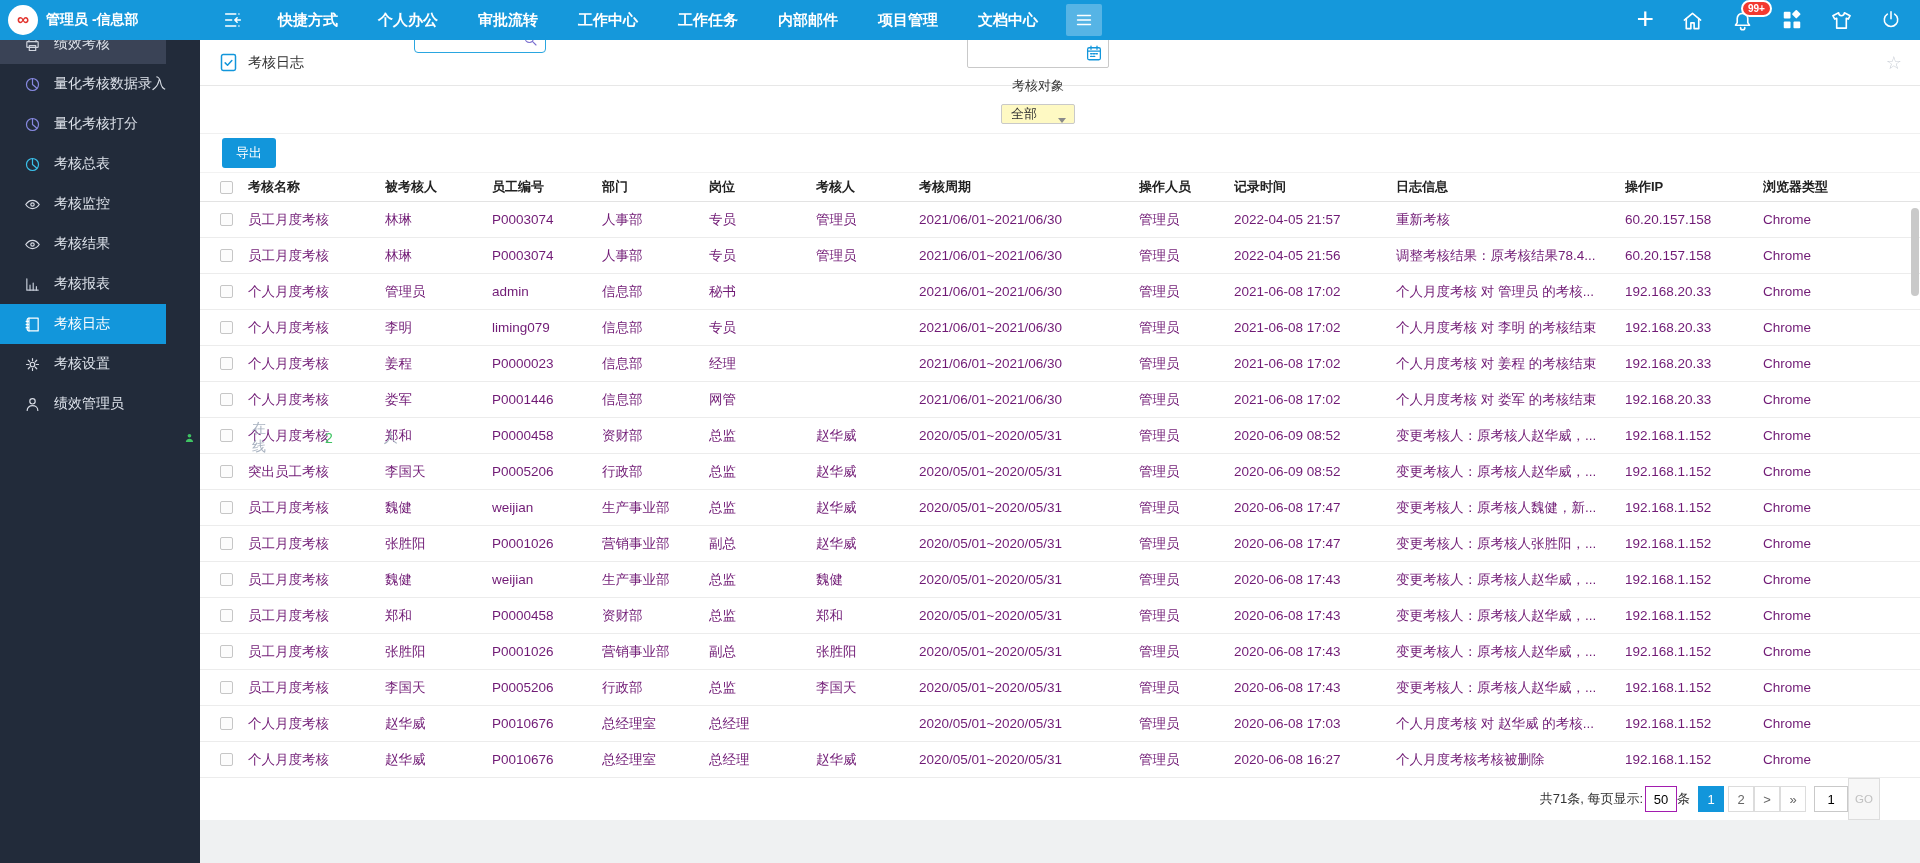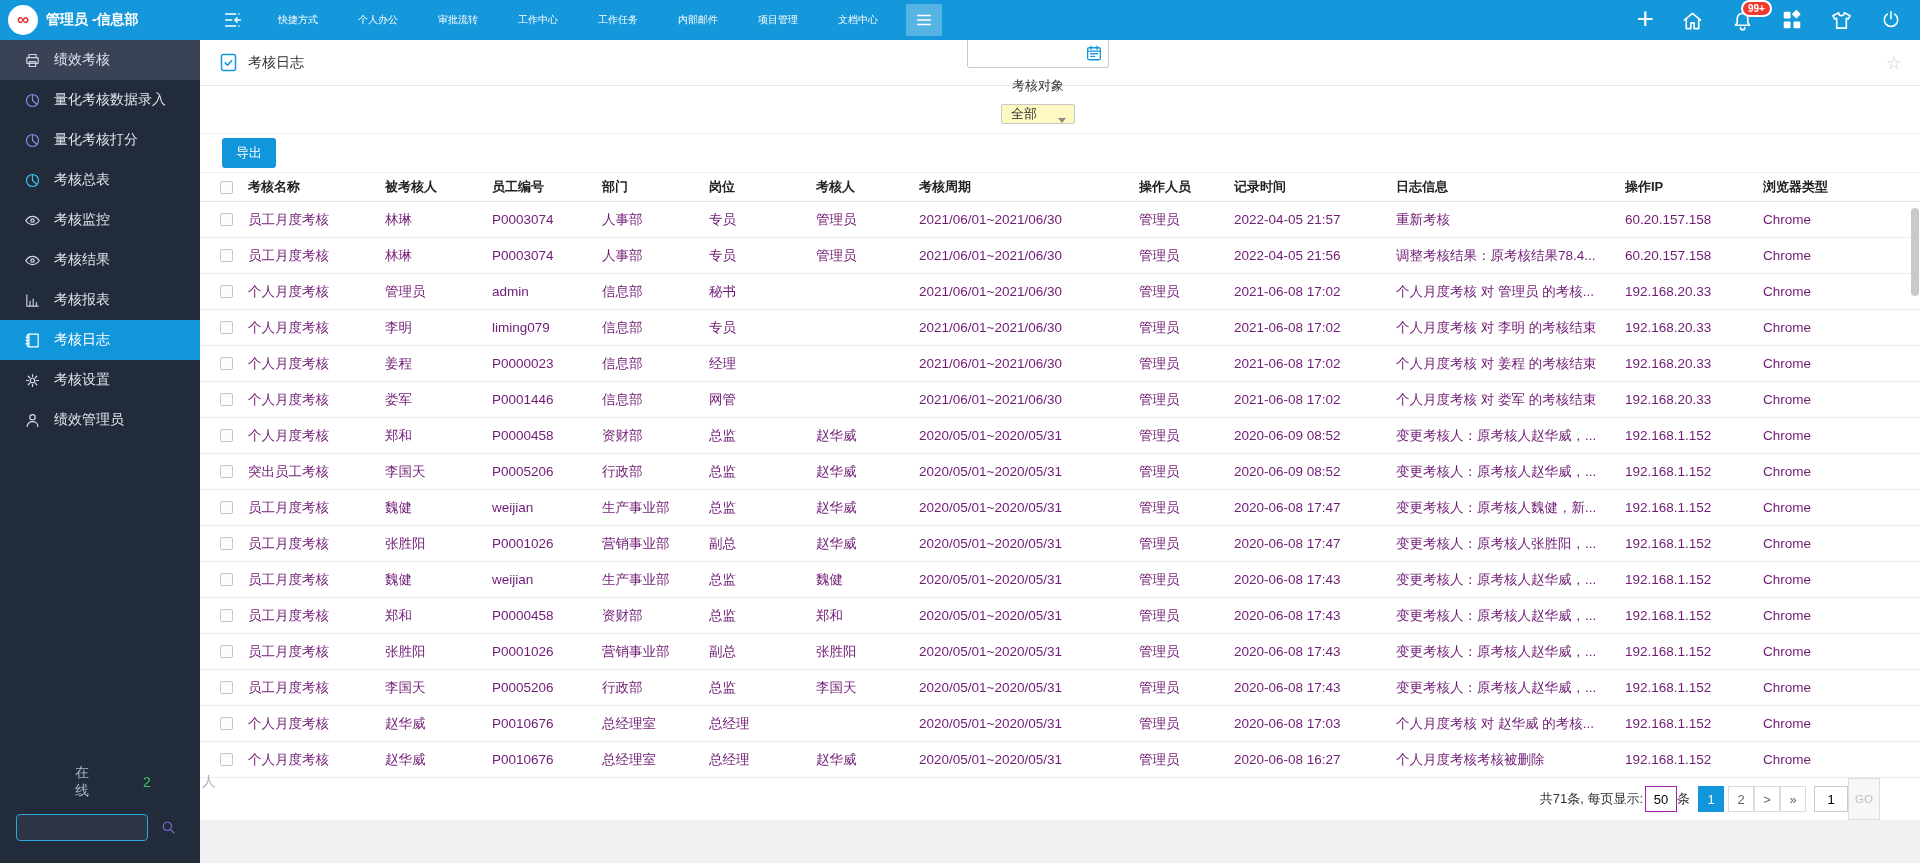--- a/index.html
+++ b/index.html
@@ -9,32 +9,32 @@
 
   
   .topbar { position:absolute; top:0; left:0; right:0; height:40px; background:#1598db;
     display:flex; align-items:center; color:#fff; z-index:5;}
   .brand { width:200px; display:flex; align-items:center; padding-left:8px; flex:0 0 200px;}
   .logo { width:30px; height:30px; border-radius:50%; background:#fff; display:flex; align-items:center;
     justify-content:center; color:#e2342e; font-weight:bold; font-size:17px; flex:0 0 30px; overflow:hidden;}
   .brand-title { margin-left:8px; font-size:14px; font-weight:bold; white-space:nowrap;}
   .collapse-btn { margin-left:22px; display:flex; align-items:center; cursor:pointer;}
   .topnav { display:flex; align-items:center; gap:40px; margin-left:34px; }
-  .topnav .nav-item { font-size:10px; font-weight:normal; cursor:pointer; white-space:nowrap;}
+  .topnav .nav-item { font-size:15px; font-weight:bold; cursor:pointer; white-space:nowrap;}
   .nav-more { margin-left:28px; width:36px; height:32px; background:rgba(255,255,255,.28); border-radius:2px;
     display:flex; align-items:center; justify-content:center; cursor:pointer;}
   .top-icons { margin-left:auto; display:flex; align-items:center; gap:27px; padding-right:18px;}
   .tico { display:flex; align-items:center; justify-content:center; cursor:pointer; position:relative;}
   .plus-glyph { font-size:30px; font-weight:300; line-height:1; margin-top:-3px;}
   .badge { position:absolute; top:-9px; left:10px; background:#f3392f; color:#fff; font-size:10px; font-weight:bold;
     padding:1px 5px; border-radius:9px; border:2px solid #fff; line-height:1.15; white-space:nowrap;}
 
   
-  .sidebar { position:absolute; top:40px; left:0; bottom:0; width:200px; background:#222b3a;
-    display:flex; flex-direction:column; z-index:4;}
+  .sidebar { position:absolute; top:24px; left:0; bottom:0; width:200px; background:#222b3a;
+    display:flex; flex-direction:row; z-index:4;}
   .side-menu { flex:0 0 auto; }
   .side-item { height:40px; display:flex; align-items:center; padding-left:24px; color:#dde2ea;
     font-size:14px; cursor:pointer; }
   .side-item.first { background:#3a4356; }
   .side-item.active { background:#1296db; color:#fff; }
   .side-item .s-ico { width:17px; height:17px; margin-right:13px; flex:0 0 17px;}
   .side-spacer { flex:1 1 auto; }
   .online-row { display:flex; align-items:center; padding:0 0 12px 18px; color:#a9b3c1; font-size:14px;gap:48px;}
   .online-row .s-ico { width:16px; height:16px; margin-right:9px; color:#3fc463;}
   .online-num { color:#3fc463; margin:0 3px 0 6px;}

